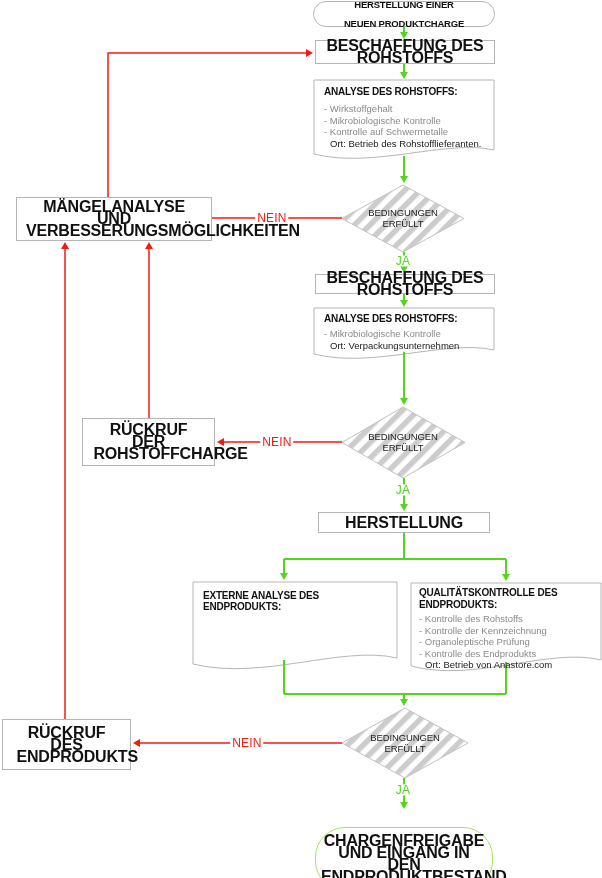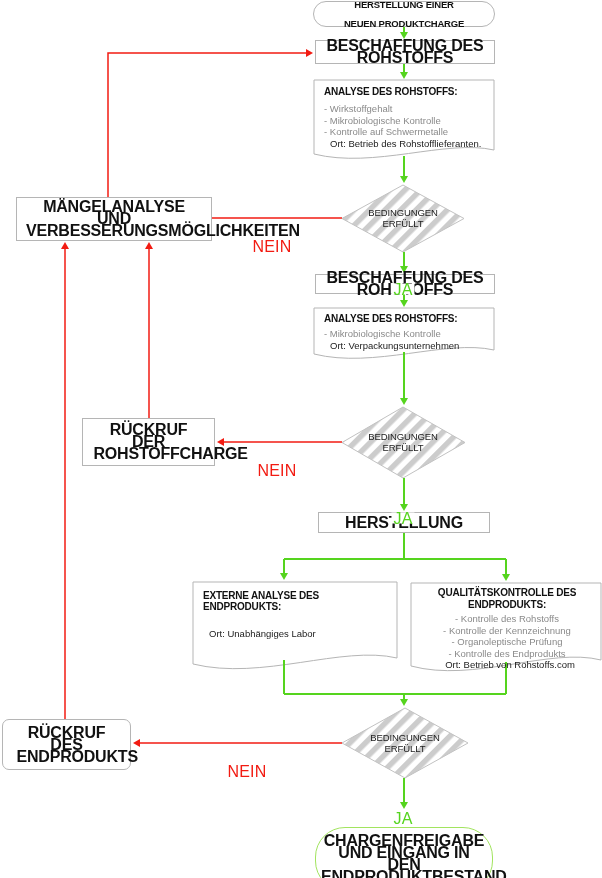--- a/index.html
+++ b/index.html
@@ -14,21 +14,21 @@
   .stadium{border-radius:16px;}
   .stadium-end{border:1.6px solid #a2e45f;border-radius:30px;margin-top:16px;}
   .doc-text{position:absolute;text-align:left;}
   .doc-title{font-weight:bold;font-size:10px;line-height:11px;letter-spacing:-0.2px;color:#111;margin-bottom:6px;}
   .doc-line{font-size:9.5px;line-height:11.5px;color:#8a8a8a;text-indent:-6px;padding-left:6px;}
   .doc-ort{font-size:9.5px;line-height:11.5px;color:#1a1a1a;padding-left:6px;}
   .gap-lg{margin-top:12px;}
   .diamond-label{position:absolute;width:84px;text-align:center;font-size:9.5px;line-height:11px;
     color:#222;letter-spacing:-0.1px;transform:translate(-50%,-50%);}
   .edge-label{position:absolute;transform:translate(-50%,-50%);background:#fff;padding:0 2px;
-    font-size:16px;line-height:11px;letter-spacing:0.2px;margin-top:28px;}
+    font-size:12px;line-height:11px;letter-spacing:0.2px;}
   .edge-label.no{color:#f21b12;}
   .edge-label.yes{color:#55d41e;}
 </style>
 </head>
 <body>
 
 <div id="canvas">
 
   <svg id="wires" viewBox="0 0 602 878" xmlns="http://www.w3.org/2000/svg">
     <defs>
@@ -161,48 +161,47 @@
     <div class="doc-ort">Ort: Verpackungsunternehmen</div>
   </div>
 
   <div class="diamond-label" style="left:403px;top:442px;">BEDINGUNGEN ERFÜLLT</div>
 
   <div class="node" style="left:318px;top:512px;width:172px;height:21px;">
     <div class="lbl">HERSTELLUNG</div>
   </div>
 
   <div class="doc-text" style="left:203px;top:590px;width:186px;">
-    <div class="doc-title" style="margin-bottom:16px;">EXTERNE ANALYSE DES ENDPRODUKTS:</div>
-    <div class="doc-ort">Ort: Unabhängiges Labor</div>
-  </div>
-
-  <div class="doc-text" style="left:419px;top:587px;width:176px;text-align:center;">
+    <div class="doc-title" style="margin-bottom:0;">EXTERNE ANALYSE DES ENDPRODUKTS:</div>
+  </div>
+
+  <div class="doc-text" style="left:419px;top:587px;width:176px;">
     <div class="doc-title" style="margin-bottom:2px;line-height:12px;">QUALITÄTSKONTROLLE DES ENDPRODUKTS:</div>
     <div class="doc-line">- Kontrolle des Rohstoffs</div>
     <div class="doc-line">- Kontrolle der Kennzeichnung</div>
     <div class="doc-line">- Organoleptische Prüfung</div>
     <div class="doc-line">- Kontrolle des Endprodukts</div>
-    <div class="doc-ort">Ort: Betrieb von Rohstoffs.com</div>
+    <div class="doc-ort">Ort: Betrieb von Anastore.com</div>
   </div>
 
   <div class="diamond-label" style="left:405px;top:743px;">BEDINGUNGEN ERFÜLLT</div>
 
   <div class="node stadium-end" style="left:315px;top:811px;width:178px;height:64px;">
     <div class="lbl" style="width:166px;">CHARGENFREIGABE UND EINGANG IN DEN ENDPRODUKTBESTAND</div>
   </div>
 
   <div class="node" style="left:16px;top:197px;width:196px;height:44px;">
     <div class="lbl" style="width:176px;">MÄNGELANALYSE UND VERBESSERUNGSMÖGLICHKEITEN</div>
   </div>
 
   <div class="node" style="left:82px;top:418px;width:133px;height:48px;">
     <div class="lbl" style="width:110px;">RÜCKRUF DER ROHSTOFFCHARGE</div>
   </div>
 
-  <div class="node" style="left:2px;top:719px;width:129px;height:51px;border-radius:7px;">
+  <div class="node" style="left:2px;top:719px;width:129px;height:51px;">
     <div class="lbl" style="width:100px;">RÜCKRUF DES ENDPRODUKTS</div>
   </div>
 
   <span class="edge-label no" style="left:272px;top:218px;">NEIN</span>
   <span class="edge-label no" style="left:277px;top:442px;">NEIN</span>
   <span class="edge-label no" style="left:247px;top:743px;">NEIN</span>
   <span class="edge-label yes" style="left:403px;top:261px;">JA</span>
   <span class="edge-label yes" style="left:403px;top:490px;">JA</span>
   <span class="edge-label yes" style="left:403px;top:790px;">JA</span>
 

